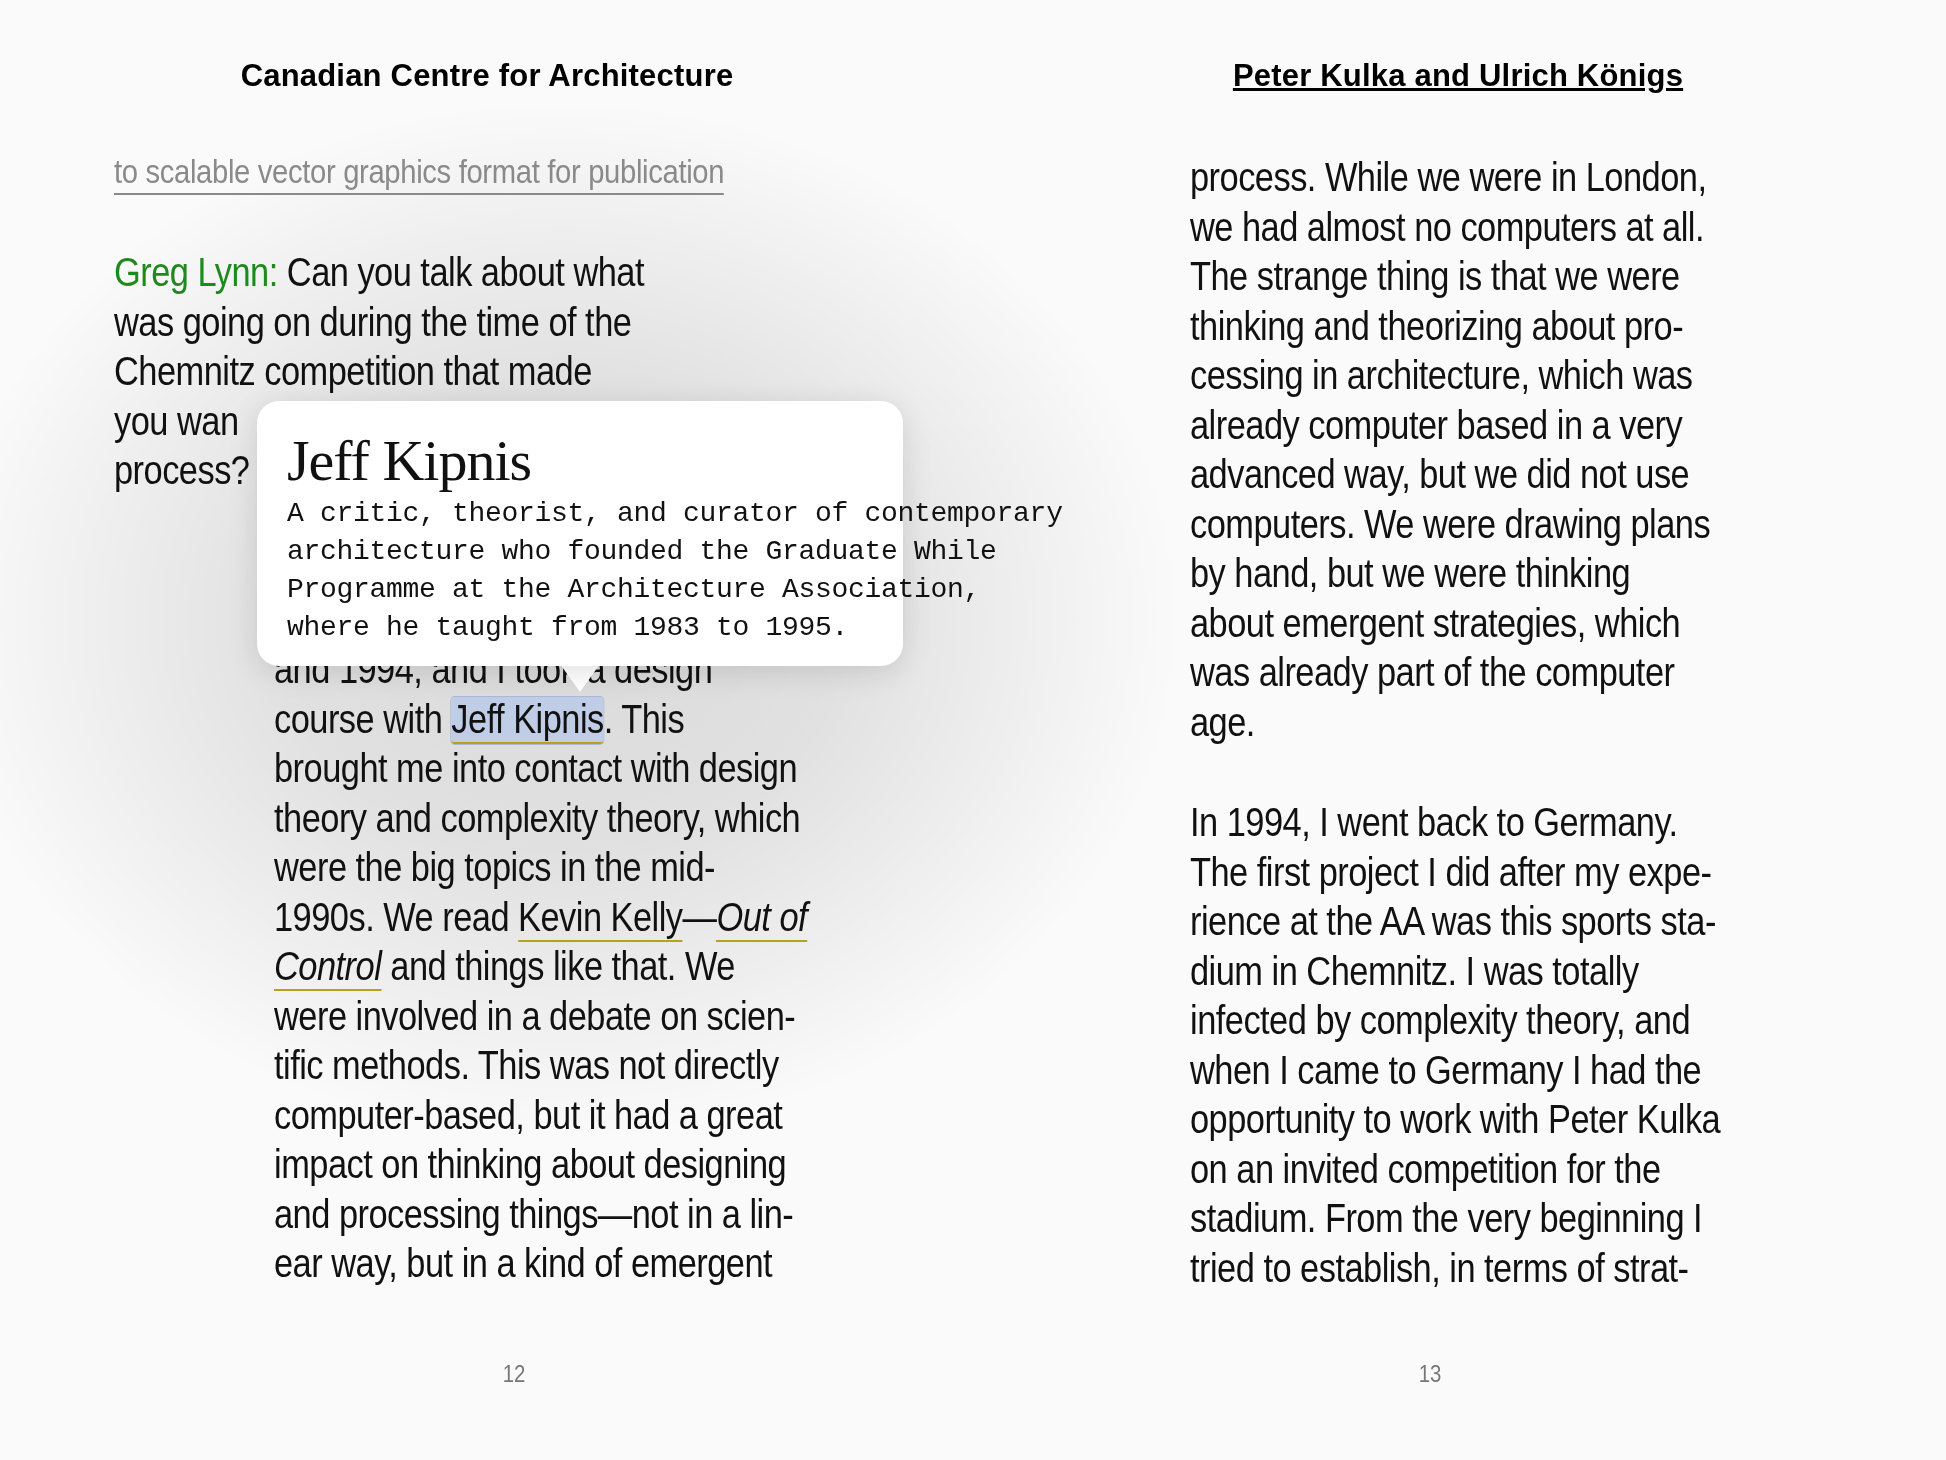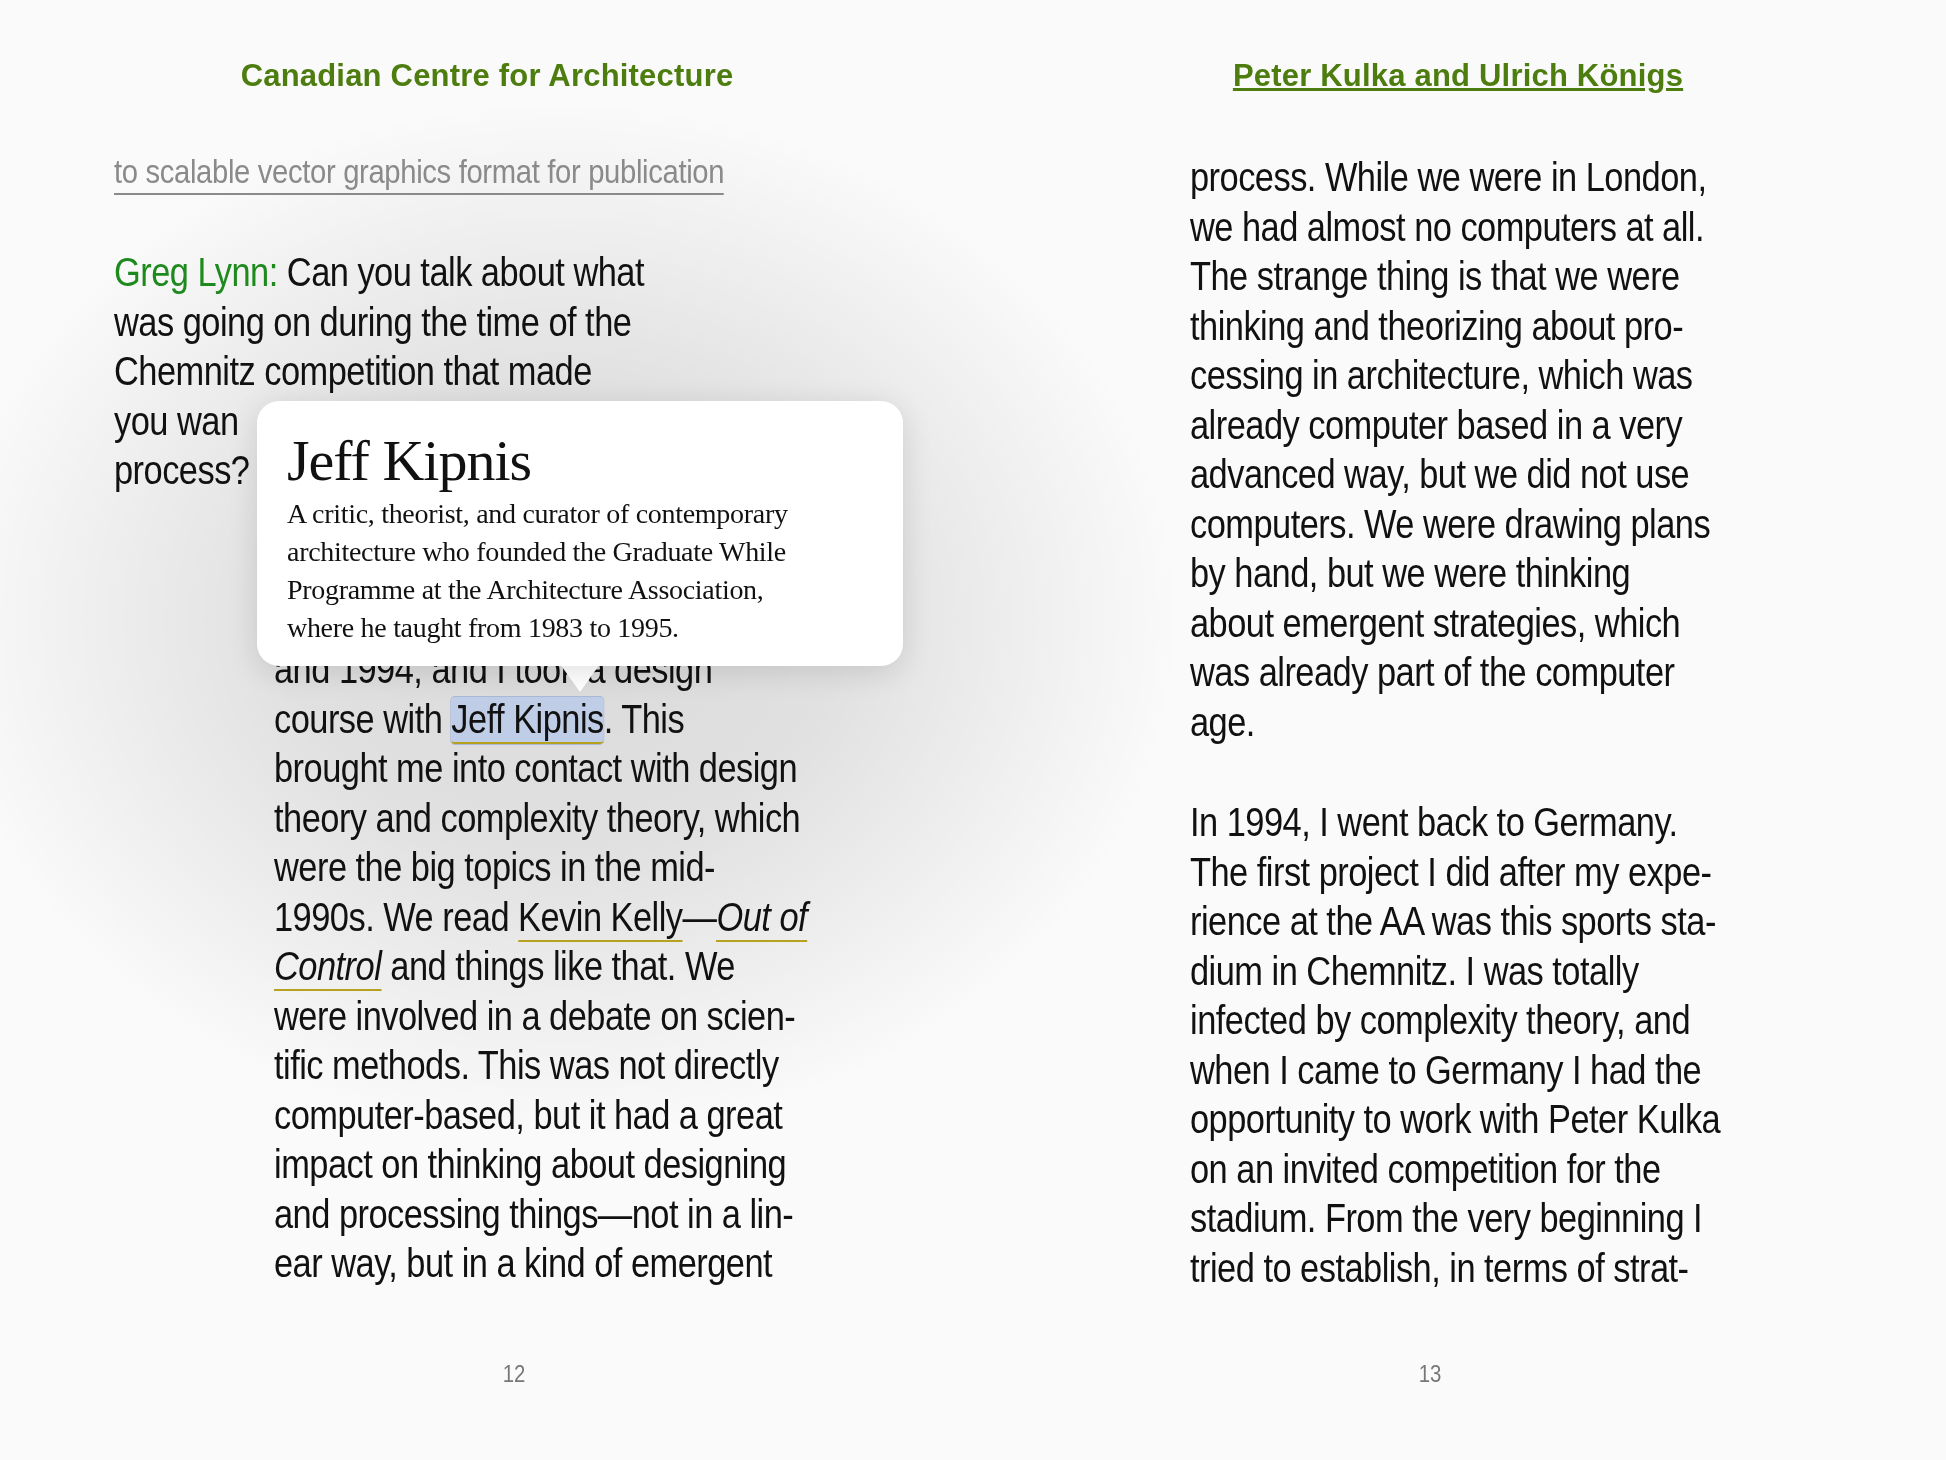--- a/index.html
+++ b/index.html
@@ -7,21 +7,21 @@
     width: 1946px; height: 1460px; position: relative; overflow: hidden;
     background: #fafafa;
     font-family: "Liberation Sans", sans-serif;
   }
   .dim {
     position: absolute; inset: 0;
     background: radial-gradient(ellipse 620px 520px at 560px 620px, rgba(0,0,0,0.13) 0%, rgba(0,0,0,0.10) 45%, rgba(0,0,0,0.0) 100%);
     pointer-events: none;
   }
   .running-head {
-    position: absolute; top: 58px; font-size: 31px; font-weight: bold; color: #4d7c0f;
+    position: absolute; top: 58px; font-size: 31px; font-weight: bold; color: #000000;
     transform: translateX(-50%); white-space: nowrap; letter-spacing: 0.2px;
   }
   .body-text {
     position: absolute; font-size: 40px; line-height: 49.5px; color: #111;
     font-family: "Liberation Sans", sans-serif; letter-spacing: -0.6px;
     transform: scaleX(0.86); transform-origin: left top; white-space: nowrap;
   }
   .line { display: block; height: 49.5px; }
   .caption-link {
     position: absolute; left: 114px; top: 152px; font-size: 34px; color: #8a8a8a;
@@ -43,21 +43,21 @@
   .popover-arrow {
     position: absolute; left: 560px; top: 664px; width: 0; height: 0;
     border-left: 20px solid transparent; border-right: 20px solid transparent;
     border-top: 28px solid #ffffff;
   }
   .popover-title {
     position: absolute; left: 30px; top: 26px; font-family: "Liberation Serif", serif;
     font-size: 58px; color: #111; letter-spacing: -1px; white-space: nowrap;
   }
   .popover-body {
-    position: absolute; left: 30px; top: 94px; width: 600px; font-family: Liberation Serif, serif;
+    position: absolute; left: 30px; top: 94px; width: 600px; font-family: Liberation Mono, monospace;
     font-size: 28px; line-height: 38px; color: #111; letter-spacing: -0.3px;
   }
   .popover-body .pl { display: block; white-space: nowrap; }
 </style>
 </head>
 <body>
 
 <div class="dim"></div>
 
 <div class="running-head" style="left:487px;">Canadian Centre for Architecture</div>

